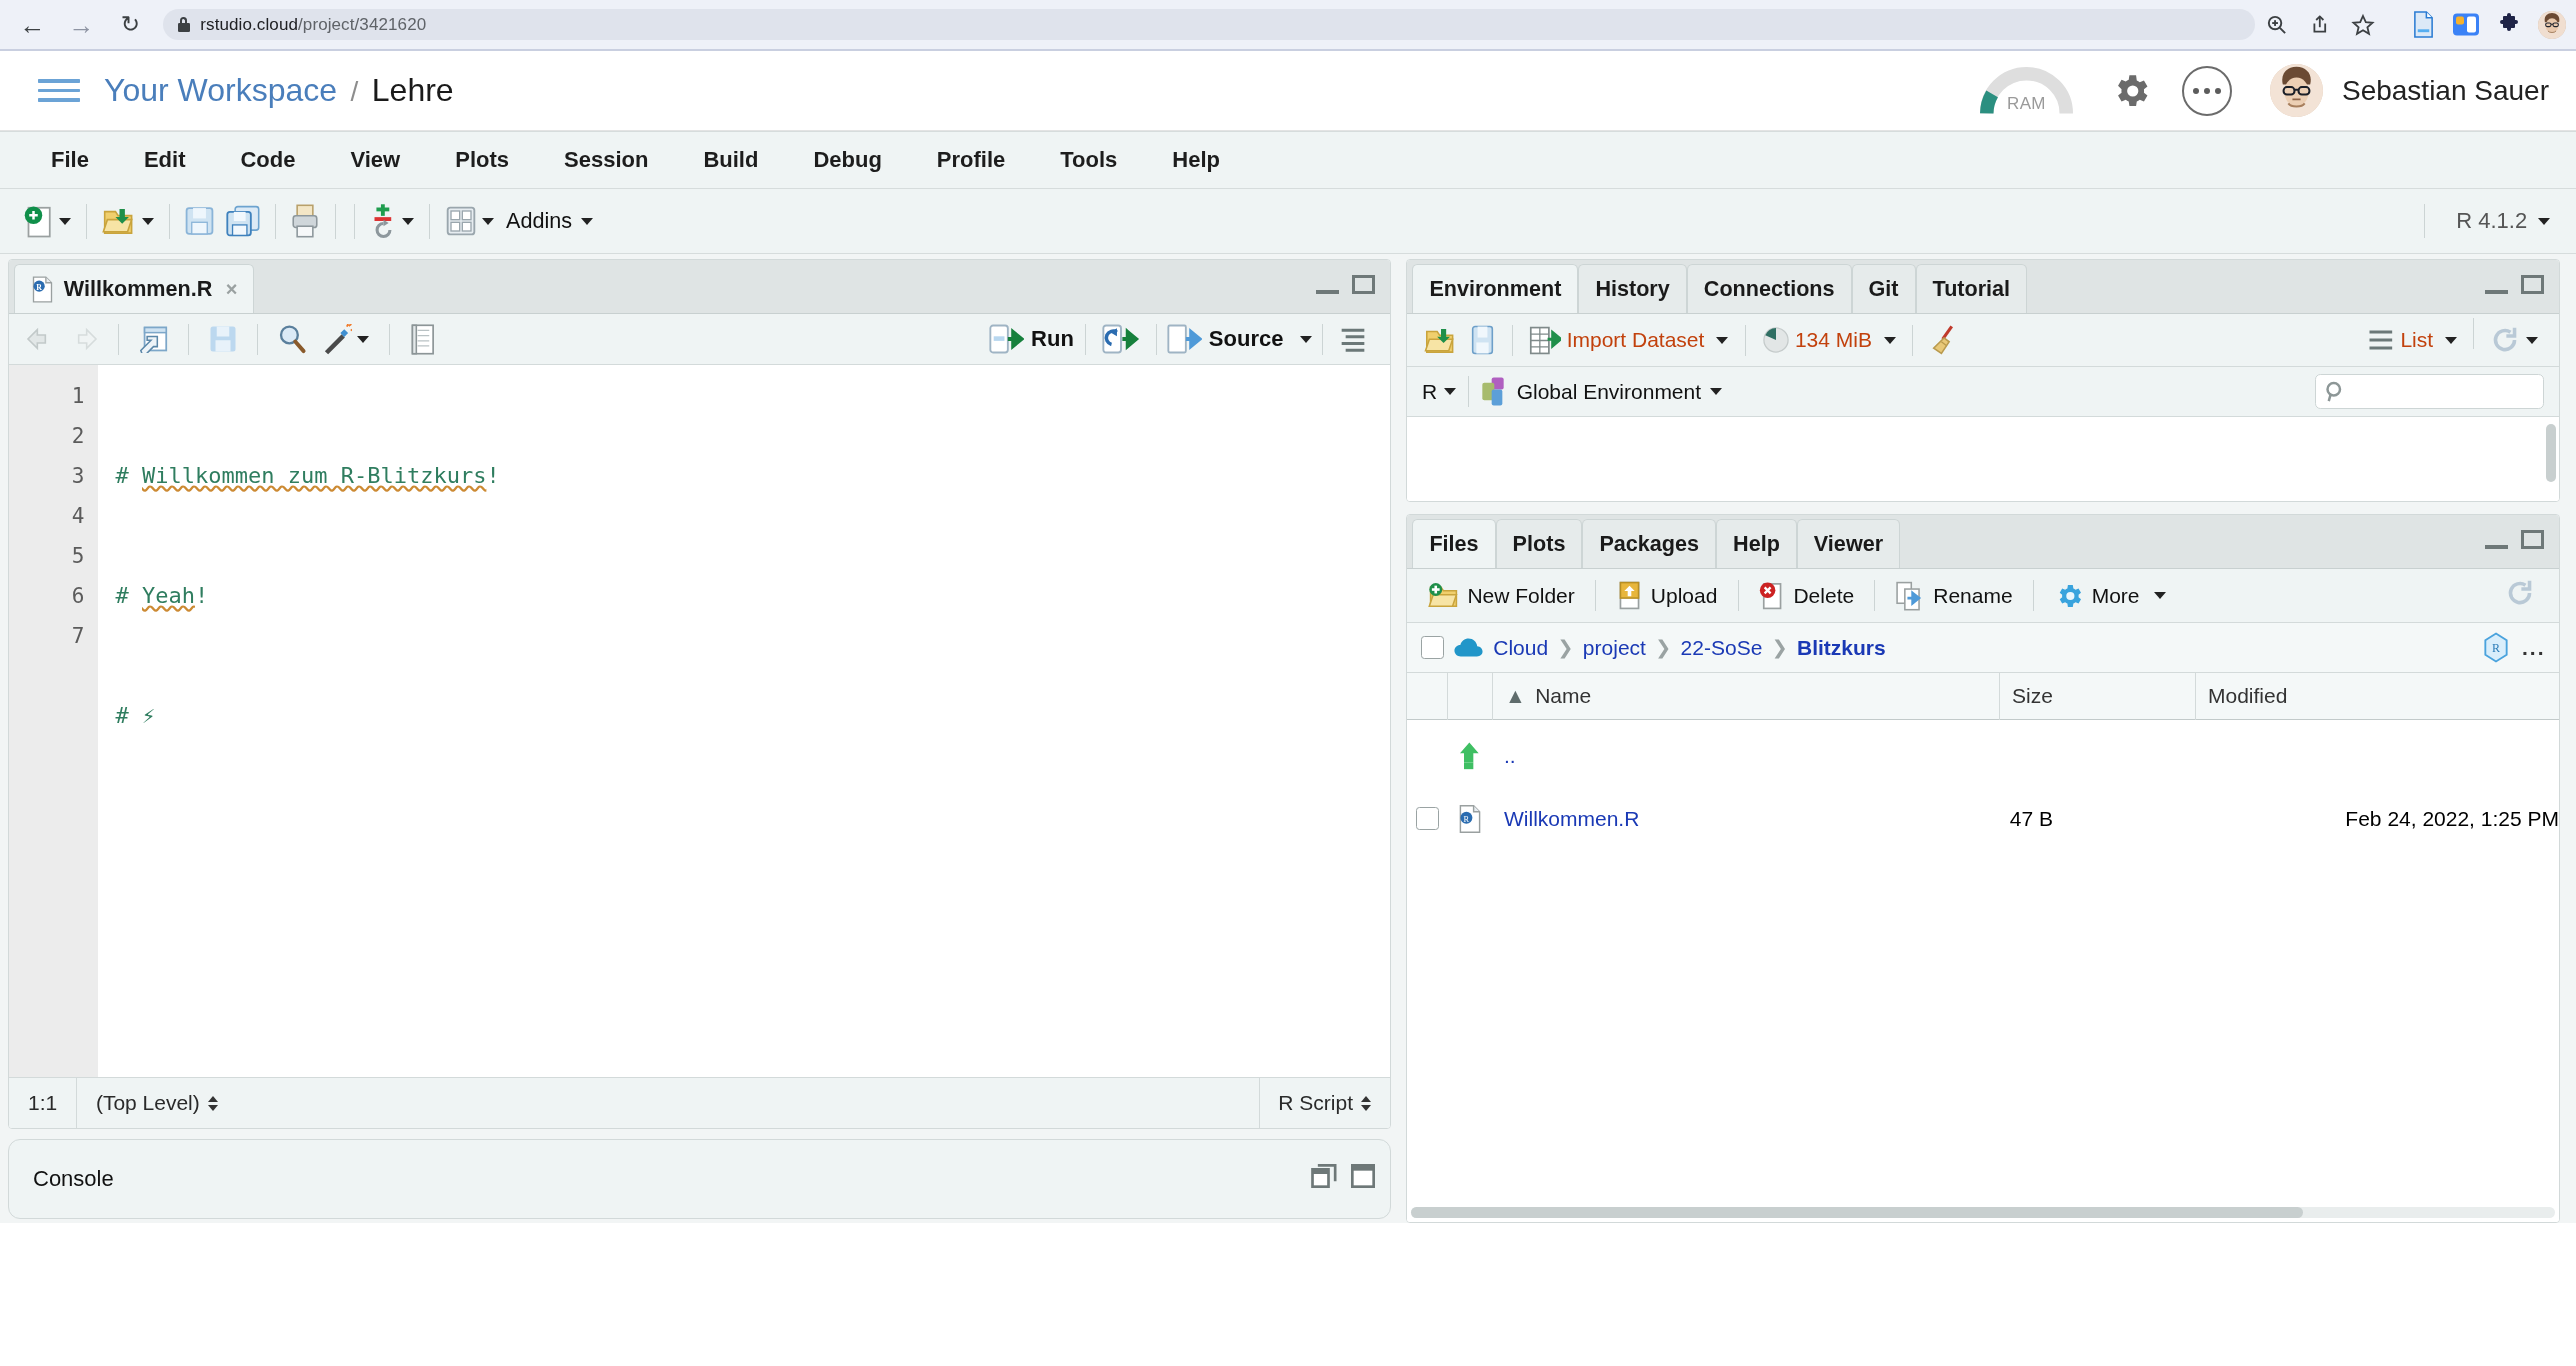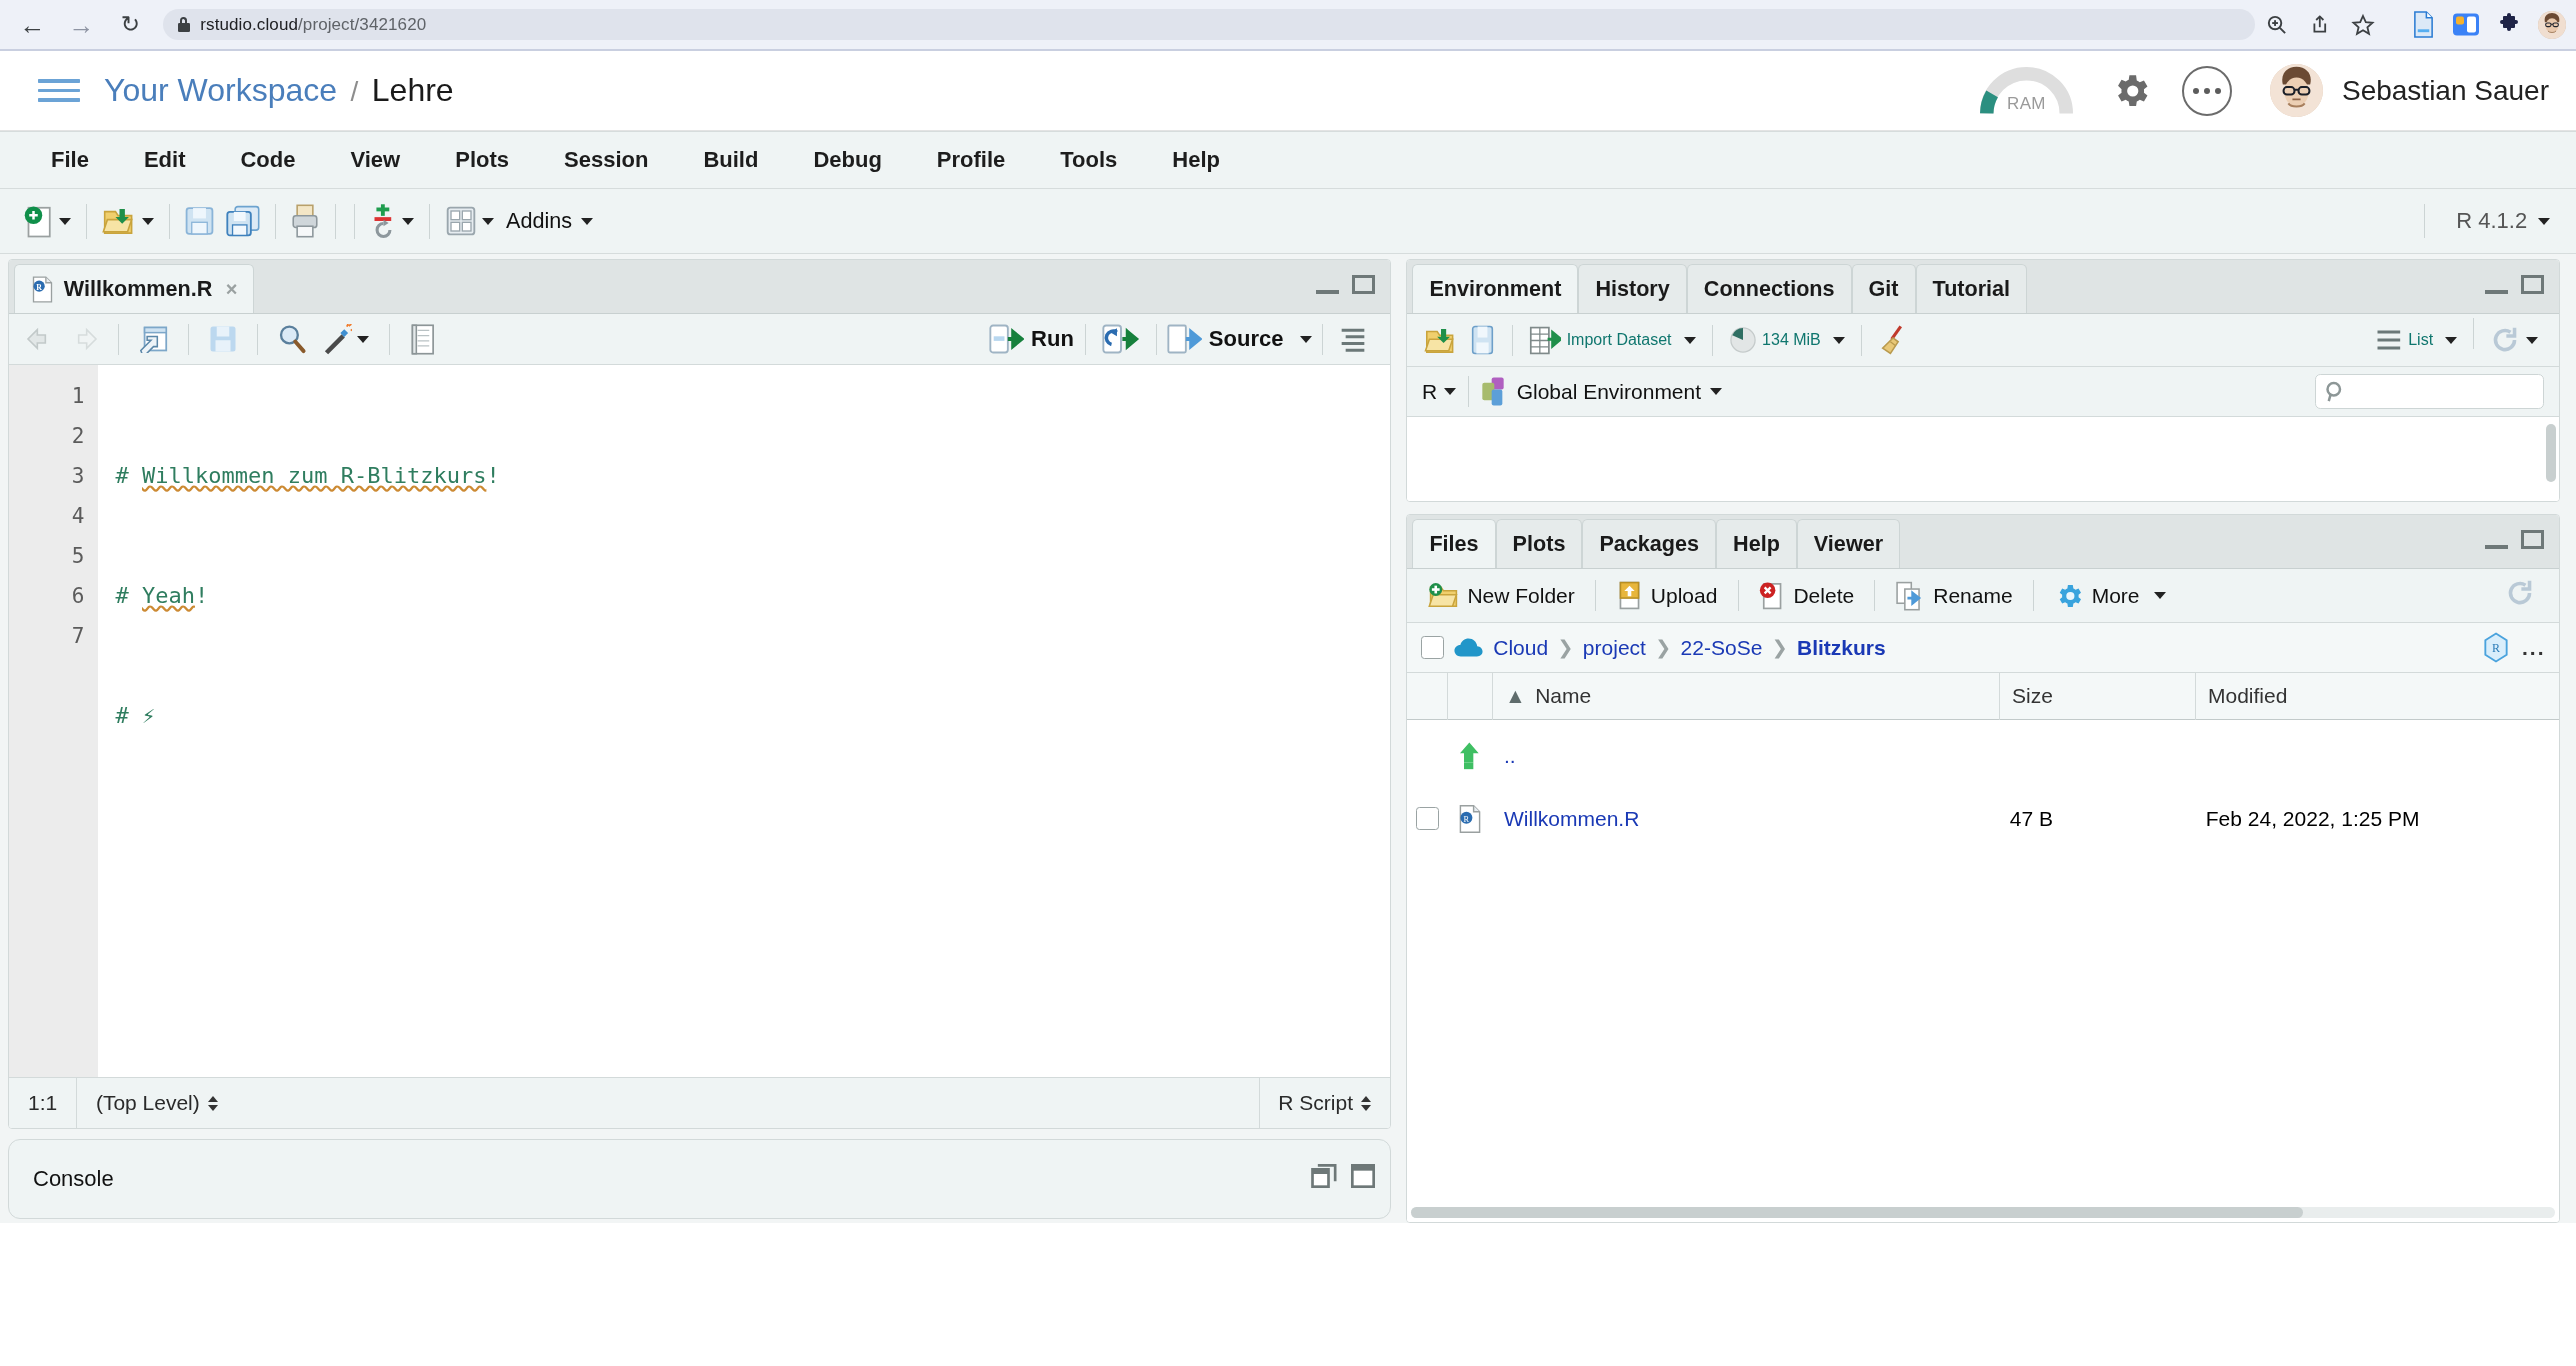--- a/index.html
+++ b/index.html
@@ -124,21 +124,21 @@
   .updown i.u{ border-bottom:6.7px solid #333; }
   .updown i.d{ border-top:6.7px solid #333; }
 
   .console-pane{ height:80px; background:#eff4f4; border:0.7px solid #d2d9d9; border-radius:12px;
      display:flex; align-items:center; padding:0 24px; position:relative; }
   .console-pane .title{ font-size:22px; color:#111; font-weight:normal; }
 
   
   .env-pane{ height:243px; }
   .env-toolbar{ height:53px; background:#eff4f4; border-bottom:0.7px solid #d3dada;
-     display:flex; align-items:center; padding:0 12px; gap:0; font-size:16px; color:#0f766e;}
+     display:flex; align-items:center; padding:0 12px; gap:0; font-size:21px; color:#c2410c;}
   .env-row2{ height:50px; background:#eff4f4; border-bottom:0.7px solid #d3dada; display:flex;
      align-items:center; padding:0 15px; font-size:21px; color:#111; }
   .env-search{ margin-left:auto; width:229px; height:35px; background:#fff; border:1.3px solid #cdd5d5;
      border-radius:5.4px; display:flex; align-items:center; padding:0 9.4px; }
   .env-body{ flex:1; background:#fff; position:relative; }
   .scroll-track{ position:absolute; right:2.7px; top:5.4px; bottom:5.4px; width:10.8px; background:#fff; }
   .scroll-thumb{ position:absolute; right:2.7px; top:6.7px; width:10.8px; height:58px; background:#c8cfcf; border-radius:5.4px; }
 
   
   .files-pane{ flex:1; }
@@ -812,21 +812,21 @@
                 <path d="M2 1h11l5 5v17H2z" fill="#fff" stroke="#9aa0a0" stroke-width="1.2"></path>
                 <path d="M13 1v5h5" fill="#e8edf1" stroke="#9aa0a0" stroke-width="1.2"></path>
                 <circle cx="7" cy="11" r="5" fill="#2b6cb0"></circle>
                 <text x="7" y="14.2" font-size="7" fill="#fff" text-anchor="middle" font-family="Liberation Serif, serif">R</text>
               </svg>
             </div>
             <div class="fcol-name" style="padding-left:12px;">
               <span class="file-link">Willkommen.R</span>
             </div>
             <div class="fcol-size" style="padding-left:10.8px;">47 B</div>
-            <div class="fcol-mod" style="padding-left:10.8px;">Feb 24, 2022, 1:25 PM</div>
+            <div class="fcol-mod" style="padding-left:10.8px;text-align:right;">Feb 24, 2022, 1:25 PM</div>
           </div>
 
           <div class="hscroll">
               <i></i>
             </div>
         </div>
       </div>
 
     </div>
   </div>

